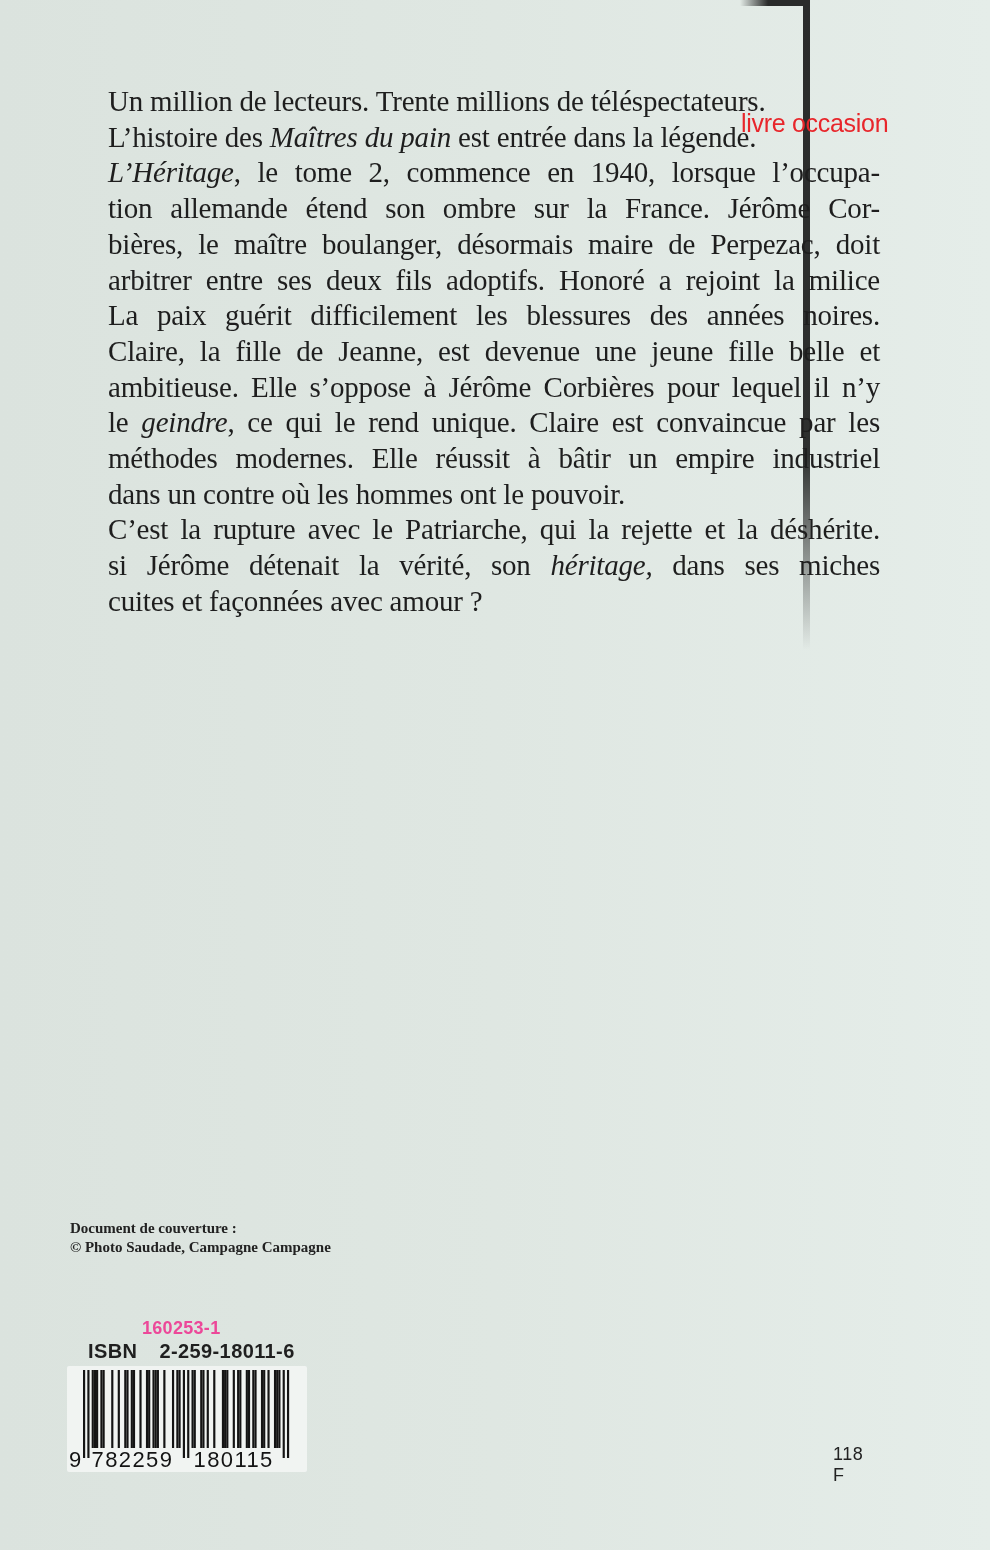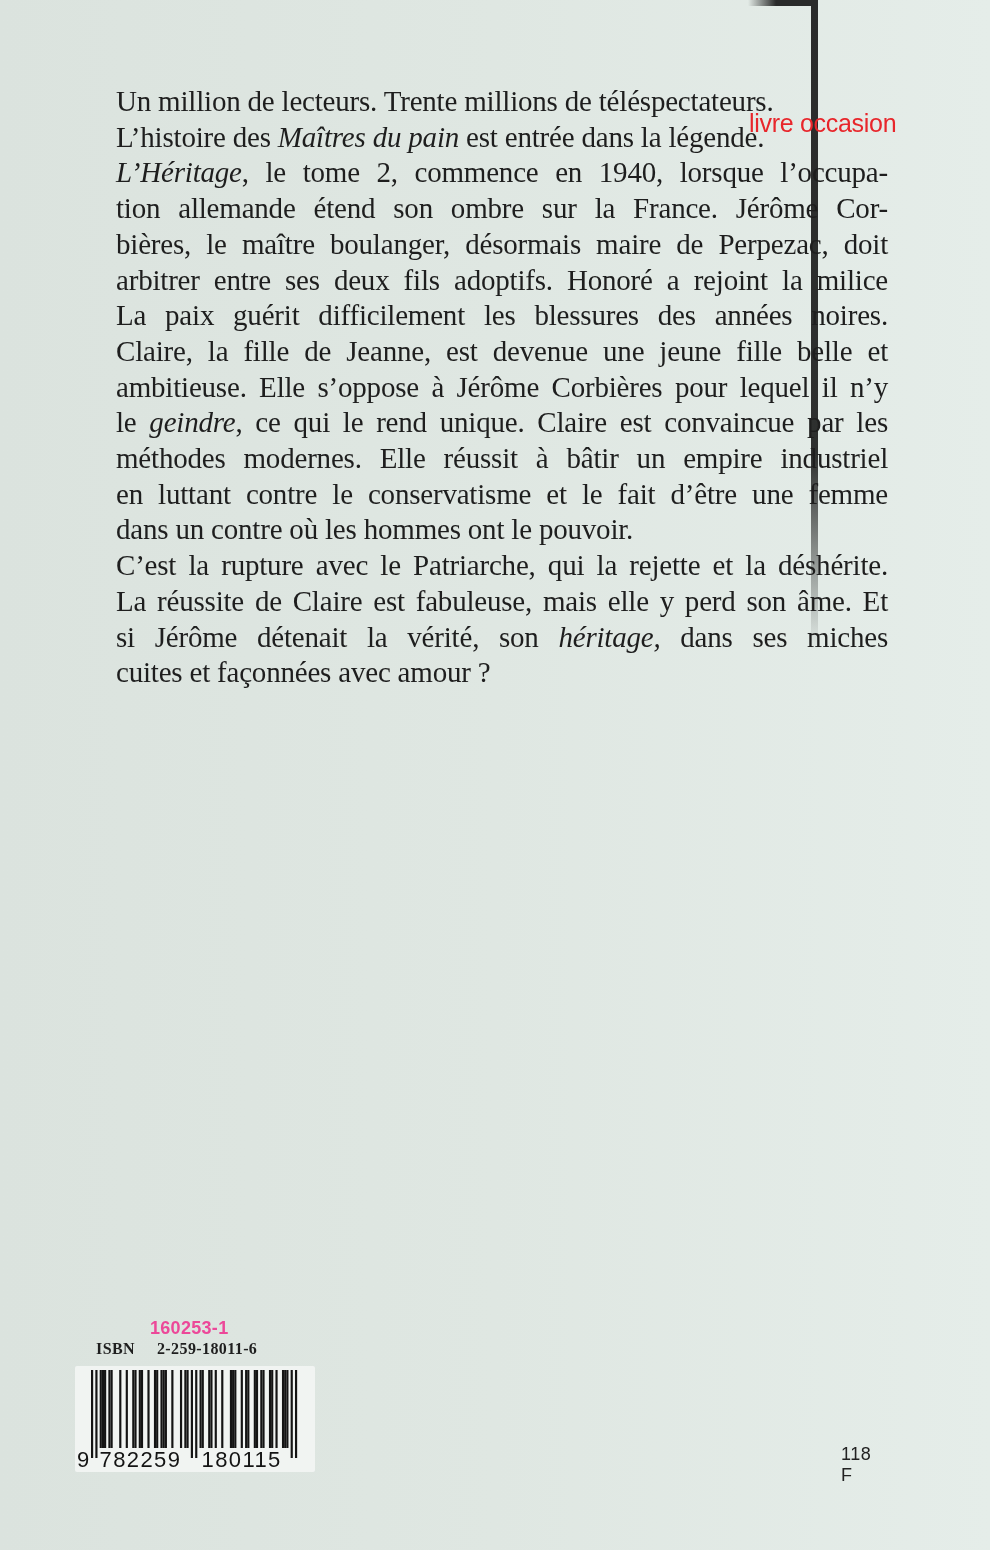--- a/index.html
+++ b/index.html
@@ -11,21 +11,21 @@
     }
     body {
       position: relative;
       background: #dfe6e1;
       background: linear-gradient(90deg, #dbe3de 0%, #dfe7e2 50%, #e5ede9 100%);
       font-family: "Liberation Serif", "DejaVu Serif", serif;
       color: #1e1e1e;
     }
     .page {
       position: absolute;
-      left: 8px; top: 0;
+      left: 0; top: 0;
       width: 810px; height: 1550px;
     }
     
     .edge-right {
       position: absolute;
       right: 0; top: 0;
       width: 7px; height: 650px;
       background: linear-gradient(180deg, #2a2b2b 0%, #2e302f 70%, rgba(60,62,60,0) 100%);
     }
     .edge-top {
@@ -81,23 +81,23 @@
       font-family: "Liberation Sans", "DejaVu Sans", sans-serif;
       font-weight: bold;
       font-size: 18px;
       color: #ec4899;
       letter-spacing: 0.3px;
     }
     .isbn {
       position: absolute;
       left: 88px;
       top: 1340px;
-      font-family: Liberation Serif, serif;
+      font-family: Liberation Sans, sans-serif;
       font-weight: bold;
-      font-size: 16px;
+      font-size: 20px;
       color: #1f1f1f;
       letter-spacing: 0.4px;
       white-space: nowrap;
     }
     .isbn .num { margin-left: 22px; }
     .barcode-box {
       position: absolute;
       left: 67px;
       top: 1366px;
       width: 240px;
@@ -131,30 +131,32 @@
       <span class="line"><span>L’histoire des </span><em>Maîtres du pain</em><span> est entrée dans la légende.</span></span>
       <span class="line j"><em>L’Héritage</em><span>, le tome 2, commence en 1940, lorsque l’occupa-</span></span>
       <span class="line j"><span>tion allemande étend son ombre sur la France. Jérôme Cor-</span></span>
       <span class="line j"><span>bières, le maître boulanger, désormais maire de Perpezac, doit</span></span>
       <span class="line j"><span>arbitrer entre ses deux fils adoptifs. Honoré a rejoint la milice</span></span>
       <span class="line j"><span>La paix guérit difficilement les blessures des années noires.</span></span>
       <span class="line j"><span>Claire, la fille de Jeanne, est devenue une jeune fille belle et</span></span>
       <span class="line j"><span>ambitieuse. Elle s’oppose à Jérôme Corbières pour lequel il n’y</span></span>
       <span class="line j"><span>le </span><em>geindre</em><span>, ce qui le rend unique. Claire est convaincue par les</span></span>
       <span class="line j"><span>méthodes modernes. Elle réussit à bâtir un empire industriel</span></span>
-      <span class="line j"><span>en luttant contre le conservatisme et le fait d’être une femme</span></span>
       <span class="line"><span>dans un contre où les hommes ont le pouvoir.</span></span>
       <span class="line j"><span>C’est la rupture avec le Patriarche, qui la rejette et la déshérite.</span></span>
-      <span class="line j"><span>La réussite de Claire est fabuleuse, mais elle y perd son âme. Et</span></span>
       <span class="line j"><span>si Jérôme détenait la vérité, son </span><em>héritage,</em><span> dans ses miches</span></span>
       <span class="line"><span>cuites et façonnées avec amour ?</span></span>
     </div>
 
   <div class="sticker">livre occasion</div>
 
+  <div class="credits">
+    <div>Document de couverture :</div>
+    <div>© Photo Saudade, Campagne Campagne</div>
+  </div>
 
   <div class="code">160253-1</div>
   <div class="isbn">
     <span>ISBN</span><span class="num">2-259-18011-6</span>
   </div>
 
   <div class="barcode-box">
     <svg class="barcode-svg" id="barcode-svg" width="240" height="106">
         <rect x="16.00" y="4" width="2.17" height="88" fill="#141414"></rect>
         <rect x="20.34" y="4" width="2.17" height="88" fill="#141414"></rect>

